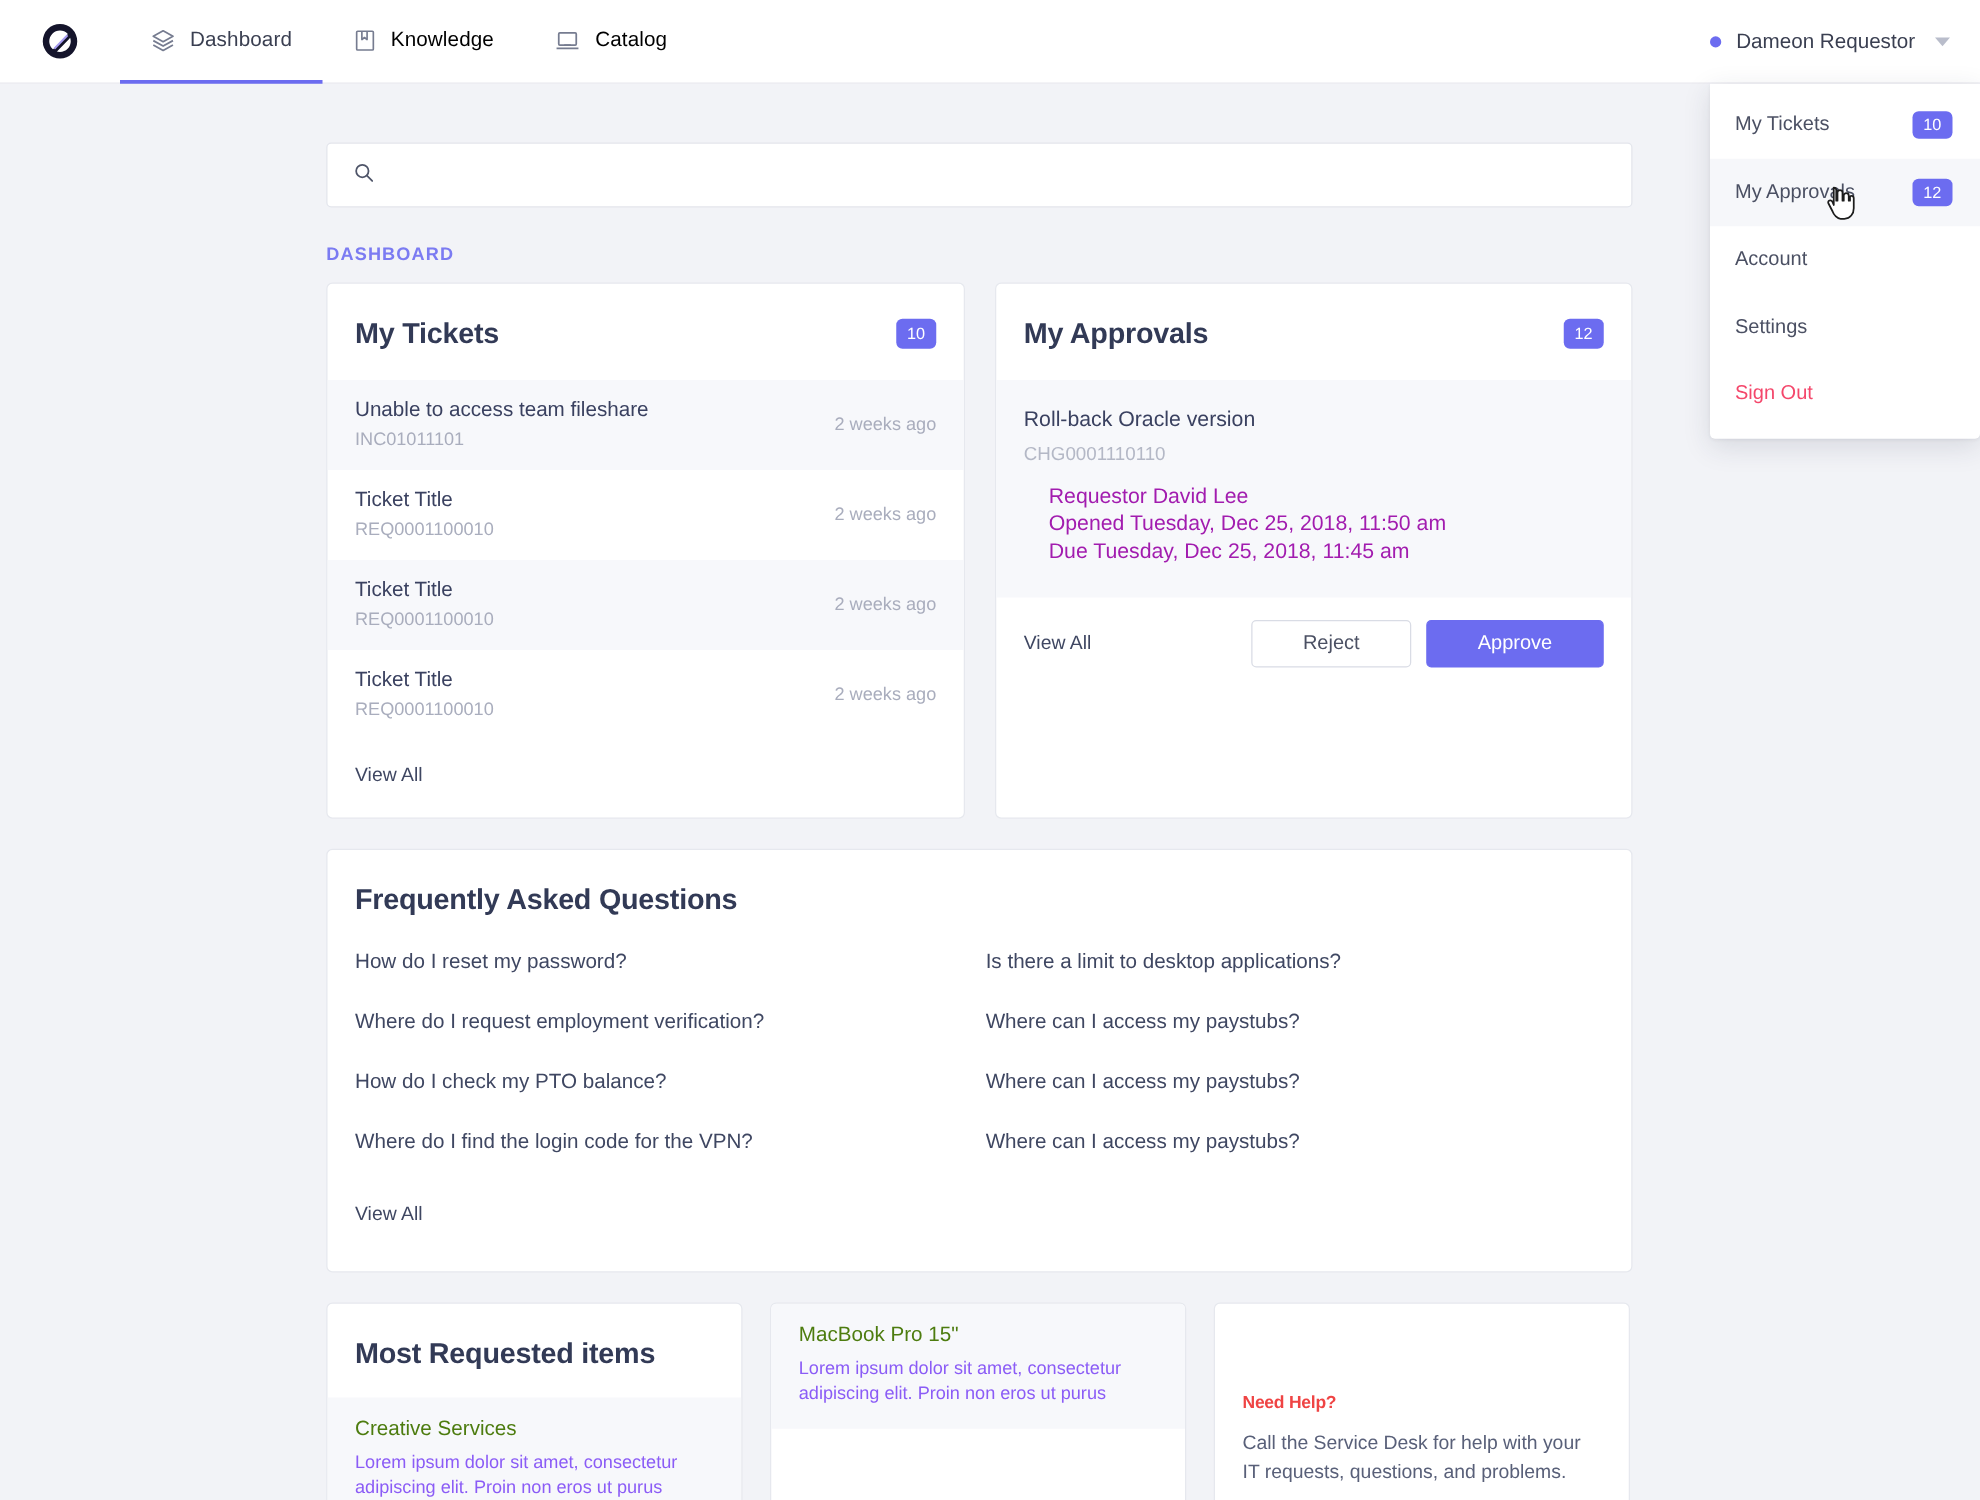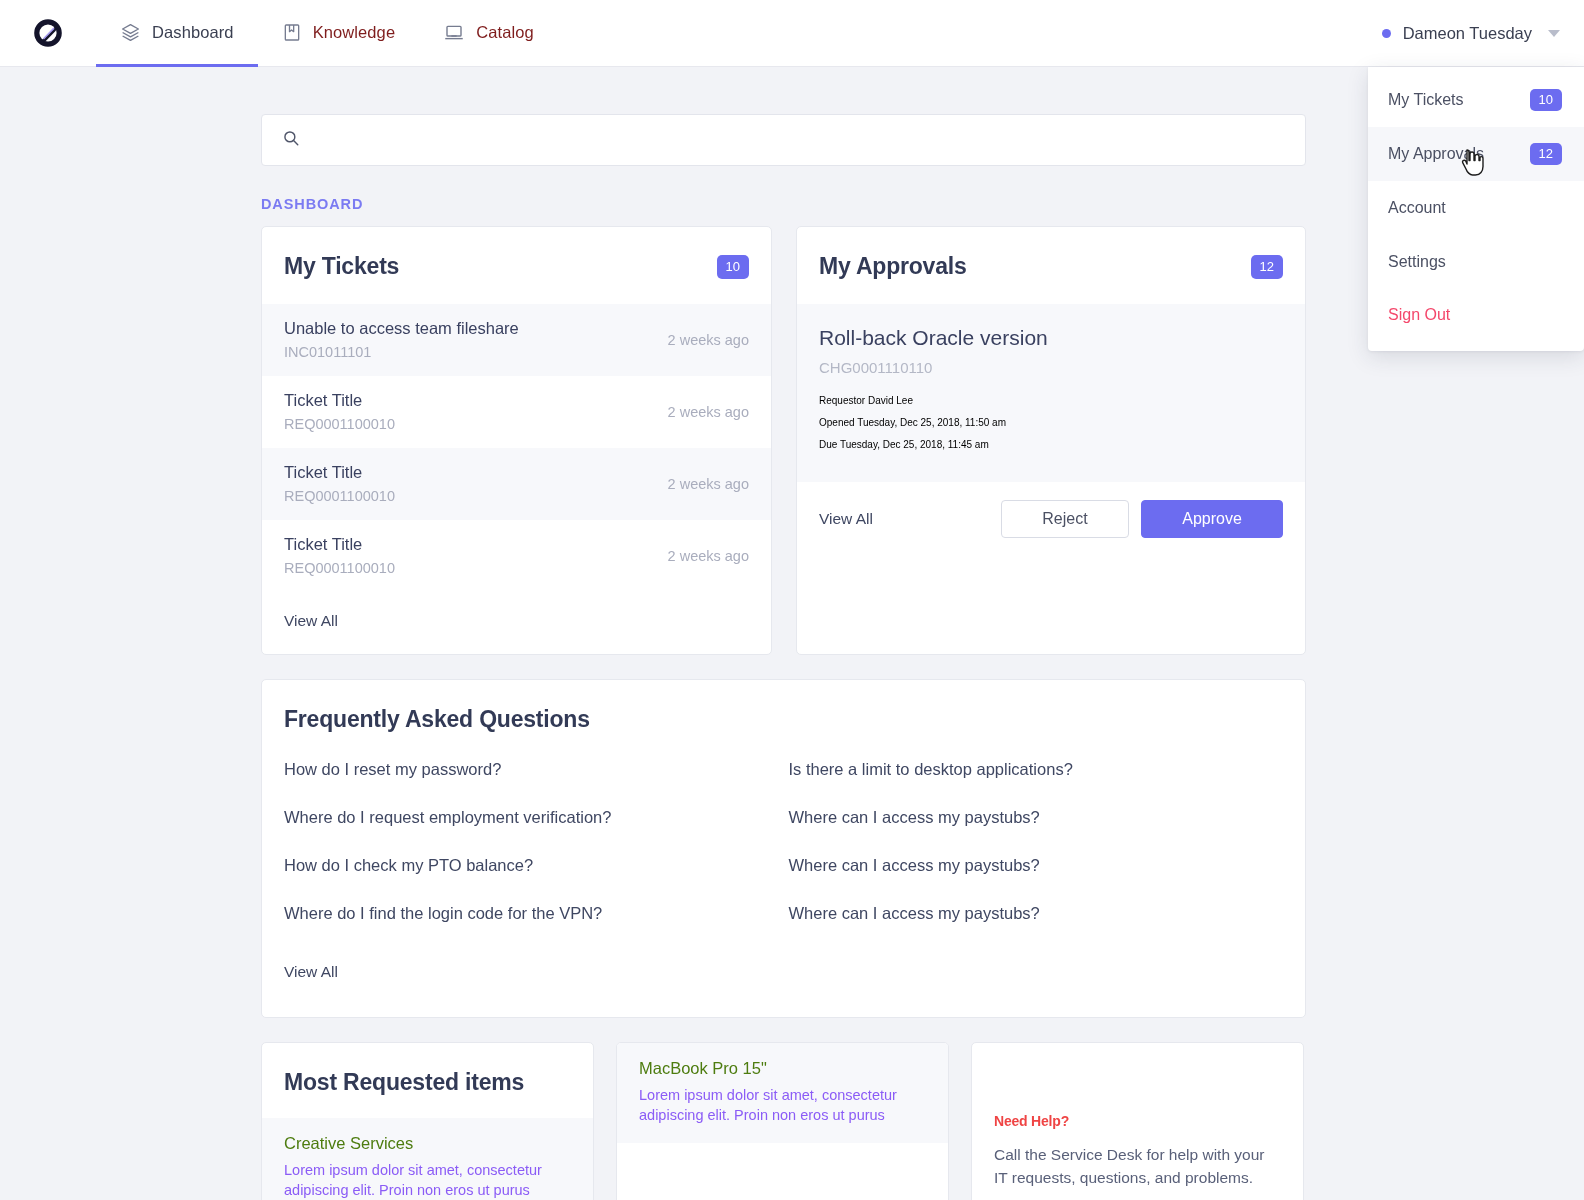--- a/index.html
+++ b/index.html
@@ -28,21 +28,21 @@
     align-items: center;
     justify-content: center;
     flex: none;
   }
   .nav-items { display: flex; align-items: stretch; }
   .nav-item {
     display: flex;
     align-items: center;
     gap: 11px;
     padding: 0 24px;
-    color: #7f1d1d;
+    color: #000000;
     font-size: 16.5px;
     letter-spacing: .1px;
     cursor: pointer;
     border-bottom: 3px solid transparent;
     margin-bottom: -1px;
   }
   .nav-item.active { color: #3a3f51; border-bottom-color: #6c6cf0; }
   .nav-item .nico { display: flex; align-items: center; }
 
   .user-area {
@@ -196,23 +196,23 @@
   .tk-id { font-size: 14.5px; color: #a9adbd; }
   .tk-time { font-size: 14.5px; color: #a9adbd; white-space: nowrap; }
   .viewall {
     padding: 20px 22px 24px 22px;
     font-size: 15.5px;
     color: #3f4762;
     cursor: pointer;
   }
 
   .ap-body { background: #f7f8fb; padding: 22px 22px 26px 22px; }
-  .ap-title { font-size: 21px; color: #3a4160; margin-bottom: 9px; }
+  .ap-title { font-size: 17px; color: #3a4160; margin-bottom: 9px; }
   .ap-id { font-size: 15px; color: #b4b8c6; margin-bottom: 14px; }
-  .ap-meta { font-size: 10px; color: #000000; line-height: 22px; }
+  .ap-meta { font-size: 17px; color: #a21caf; line-height: 22px; margin-left: 20px; }
   .ap-foot {
     display: flex;
     align-items: center;
     padding: 18px 22px 20px 22px;
     gap: 12px;
   }
   .ap-foot .viewall-inline {
     font-size: 15.5px; color: #3f4762; cursor: pointer; margin-right: auto;
   }
   .btn {
@@ -314,21 +314,21 @@
             <path d="M2 19h20"></path>
             <path d="M9 16h6"></path>
         </svg>
       </span>
       <span>Catalog</span>
     </div>
   </div>
 
   <div class="user-area">
     <span class="user-dot"></span>
-    <span class="user-name">Dameon Tuesday</span>
+    <span class="user-name">Dameon Requestor</span>
     <span class="caret"></span>
   </div>
 </div>
 
 <div class="dropdown">
   <div class="dd-item">
     <span class="dd-label">My Tickets</span>
     <span class="dd-badge">10</span>
   </div>
   <div class="dd-item hover">

